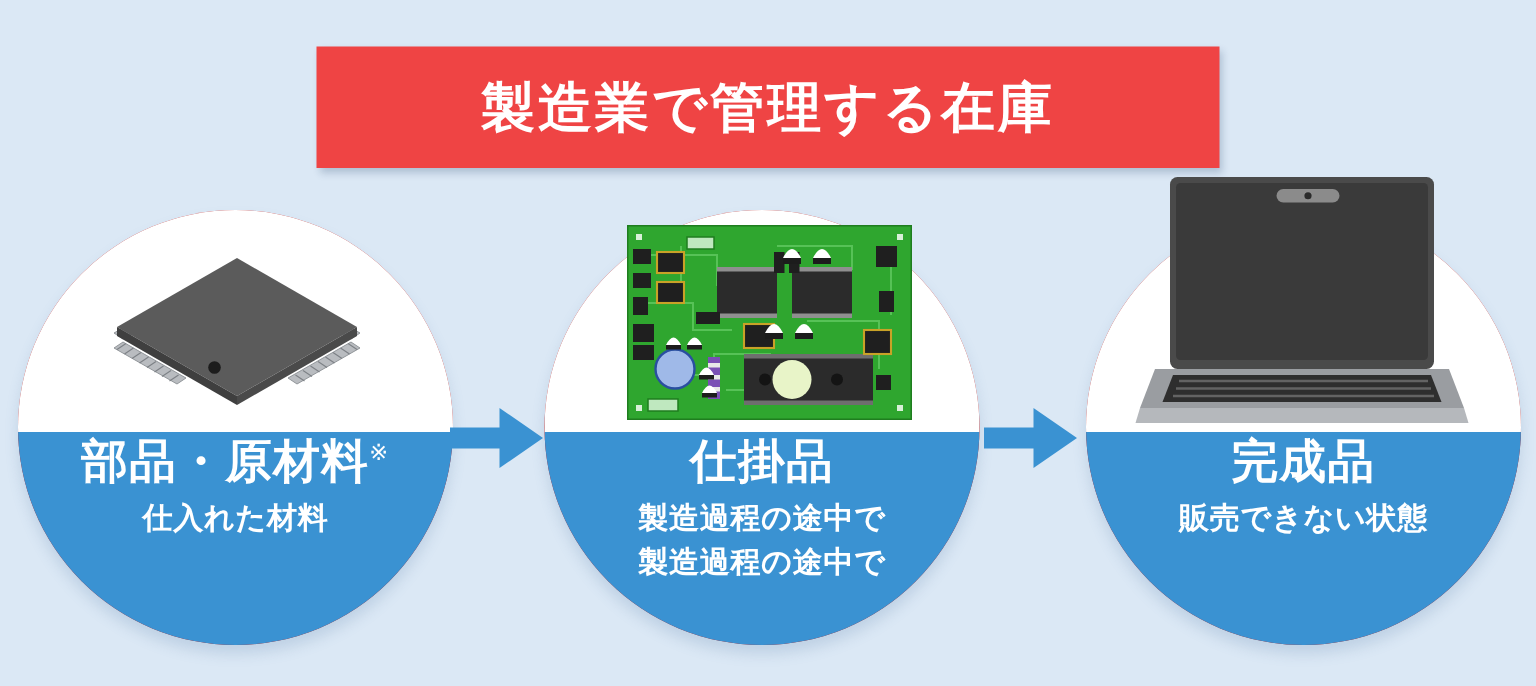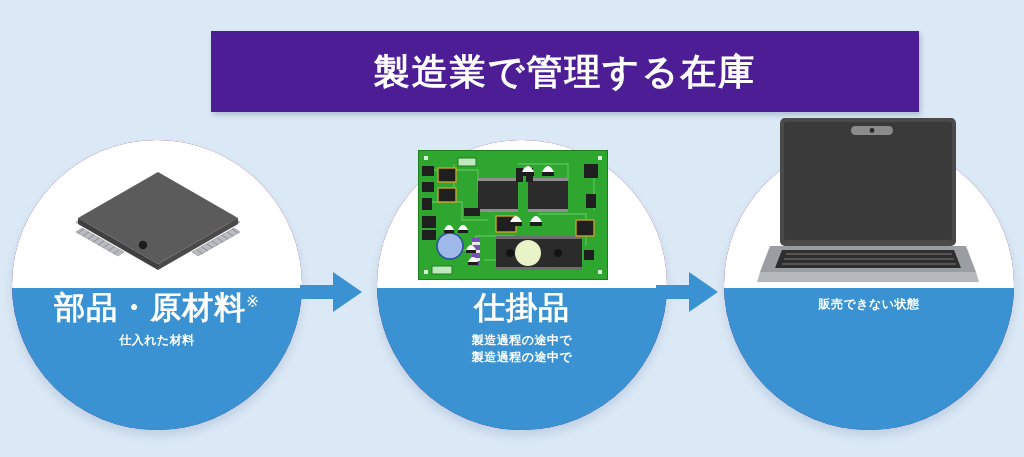--- a/index.html
+++ b/index.html
@@ -19,23 +19,23 @@
     height: 457px;
     background: #dbe8f5;
     overflow: hidden;
   }
 
   
   .title-bar {
     position: absolute;
     left: 211px;
     top: 31px;
-    width: 708px;
+    width: 602px;
     height: 81px;
-    background: #4c1d95;
+    background: #ef4444;
     box-shadow: 2px 3px 5px rgba(20, 50, 90, 0.22);
     display: flex;
     align-items: center;
     justify-content: center;
   }
   .title-text {
     color: #ffffff;
     font-size: 36px;
     font-weight: bold;
     letter-spacing: 2px;
@@ -43,41 +43,41 @@
     white-space: nowrap;
   }
 
   
   .circle {
     position: absolute;
     width: 290px;
     height: 290px;
     border-radius: 50%;
     overflow: hidden;
-    background: #701a75;
+    background: #b91c1c;
     box-shadow: 0 6px 9px rgba(80, 120, 165, 0.20);
   }
   .circle .top-half {
     position: absolute;
     left: 0;
     top: 0;
     width: 100%;
     height: 148px;
     background: #ffffff;
   }
   .circle .bottom-half {
     position: absolute;
     left: 0;
     top: 148px;
     width: 100%;
     height: 142px;
     background: #3a92d2;
   }
   #circle-1 { left: 12px;  top: 140px; }
-  #circle-2 { left: 377px; top: 140px; }
+  #circle-2 { left: 363px; top: 140px; }
   #circle-3 { left: 724px; top: 140px; }
 
   .labels {
     position: absolute;
     left: 0;
     top: 150px;
     width: 100%;
     text-align: center;
     color: #ffffff;
   }
@@ -87,21 +87,21 @@
     line-height: 1.15;
     letter-spacing: 1px;
     white-space: nowrap;
   }
   .label-main .mark {
     font-size: 15px;
     vertical-align: super;
     font-weight: normal;
   }
   .label-sub {
-    font-size: 12px;
+    font-size: 20px;
     font-weight: bold;
     line-height: 1.45;
     margin-top: 6px;
     letter-spacing: 0.5px;
   }
 
   
   .arrow {
     position: absolute;
     top: 270px;
@@ -146,20 +146,21 @@
         <div>製造過程の途中で</div>
         <div>製造過程の途中で</div>
       </div>
     </div>
   </div>
 
   <div class="circle" id="circle-3">
     <div class="top-half"></div>
     <div class="bottom-half"></div>
     <div class="labels">
+      <div class="label-main"><span>完成品</span><span class="mark"></span></div>
       <div class="label-sub">
         <div>販売できない状態</div>
       </div>
     </div>
   </div>
 
   <div class="arrow" id="arrow-1">
     <svg viewBox="0 0 62 44" width="62" height="44">
       <polygon points="0,15 33,15 33,2 62,22 33,42 33,29 0,29" fill="#3a92d2"></polygon>
     </svg>

